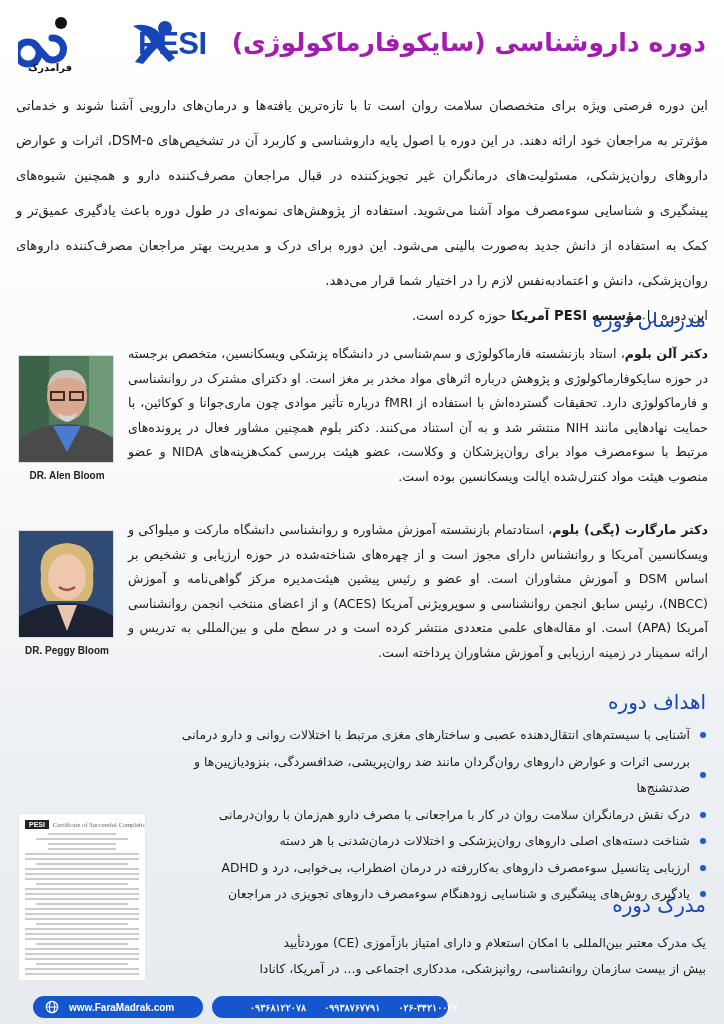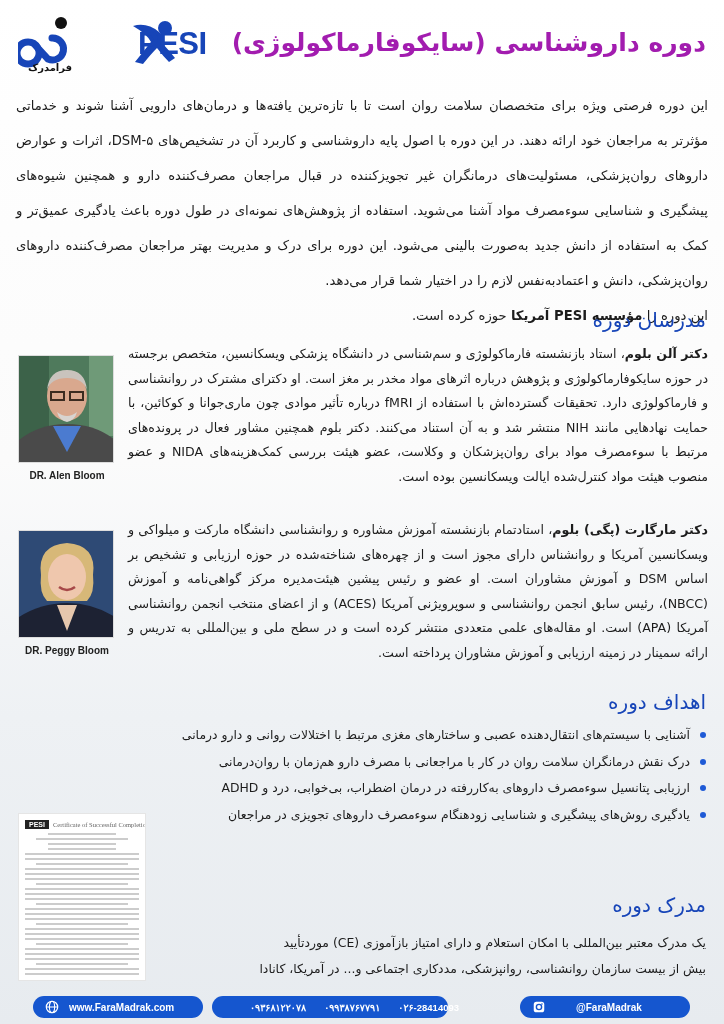--- a/index.html
+++ b/index.html
@@ -166,21 +166,29 @@
   <div class="bio" style="top:518px;"><b>دکتر مارگارت (پگی) بلوم</b><span>، استادتمام بازنشسته آموزش مشاوره و روانشناسی دانشگاه مارکت و میلواکی و ویسکانسین آمریکا و روانشناس دارای مجوز است و از چهره‌های شناخته‌شده در حوزه ارزیابی و تشخیص بر اساس DSM و آموزش مشاوران است. او عضو و رئیس پیشین هیئت‌مدیره مرکز گواهی‌نامه و آموزش (NBCC)، رئیس سابق انجمن روانشناسی و سوپرویژنی آمریکا (ACES) و از اعضای منتخب انجمن روانشناسی آمریکا (APA) است. او مقاله‌های علمی متعددی منتشر کرده است و در سطح ملی و بین‌المللی به تدریس و ارائه سمینار در زمینه ارزیابی و آموزش مشاوران پرداخته است.</span></div>
 
   <div class="section-title" style="top:690px;">اهداف دوره</div>
   <ul class="goals">
     <li>
         <span class="bullet"></span>
         <span>آشنایی با سیستم‌های انتقال‌دهنده عصبی و ساختارهای مغزی مرتبط با اختلالات روانی و دارو درمانی</span>
       </li>
     <li>
         <span class="bullet"></span>
+        <span>بررسی اثرات و عوارض داروهای روان‌گردان مانند ضد روان‌پریشی، ضدافسردگی، بنزودیازپین‌ها و ضدتشنج‌ها</span>
+      </li>
+    <li>
+        <span class="bullet"></span>
         <span>درک نقش درمانگران سلامت روان در کار با مراجعانی با مصرف دارو هم‌زمان با روان‌درمانی</span>
+      </li>
+    <li>
+        <span class="bullet"></span>
+        <span>شناخت دسته‌های اصلی داروهای روان‌پزشکی و اختلالات درمان‌شدنی با هر دسته</span>
       </li>
     <li>
         <span class="bullet"></span>
         <span>ارزیابی پتانسیل سوءمصرف داروهای به‌کاررفته در درمان اضطراب، بی‌خوابی، درد و ADHD</span>
       </li>
     <li>
         <span class="bullet"></span>
         <span>یادگیری روش‌های پیشگیری و شناسایی زودهنگام سوءمصرف داروهای تجویزی در مراجعان</span>
       </li>
   </ul>
@@ -240,25 +248,17 @@
       <svg class="ico" viewBox="0 0 16 16">
         <path d="M3 2 L6 2 L7 5 L5 6.5 Q6.5 9.5 9.5 11 L11 9 L14 10 L14 13 Q8 14.5 4 10 Q1.5 6 3 2 Z" fill="#fff"></path>
       </svg>
       <svg class="ico" viewBox="0 0 16 16">
         <circle cx="8" cy="8" r="6.2" fill="none" stroke="#fff" stroke-width="1.5"></circle>
         <path d="M3 14 L4 11" stroke="#fff" stroke-width="1.5"></path>
         <path d="M6 5 Q6 10 11 11" stroke="#fff" stroke-width="1.5" fill="none"></path>
       </svg>
       <span class="num">۰۹۳۶۸۱۲۲۰۷۸</span>
       <span class="num">۰۹۹۳۸۷۶۷۷۹۱</span>
-      <span class="num">۰۲۶-28414093</span>
-    </div>
-    <div class="pill pill-insta">
-      <svg class="ico" viewBox="0 0 16 16">
-        <rect x="2" y="2" width="12" height="12" rx="3" fill="#fff"></rect>
-        <circle cx="8" cy="8" r="3" fill="none" stroke="#1556cf" stroke-width="1.6"></circle>
-        <circle cx="11.4" cy="4.6" r="0.9" fill="#1556cf"></circle>
-      </svg>
-      <span>@FaraMadrak</span>
+      <span class="num">۰۲۶-۳۴۲۱۰۰۲۲</span>
     </div>
   </div>
 
 </div>
 
 </body></html>

